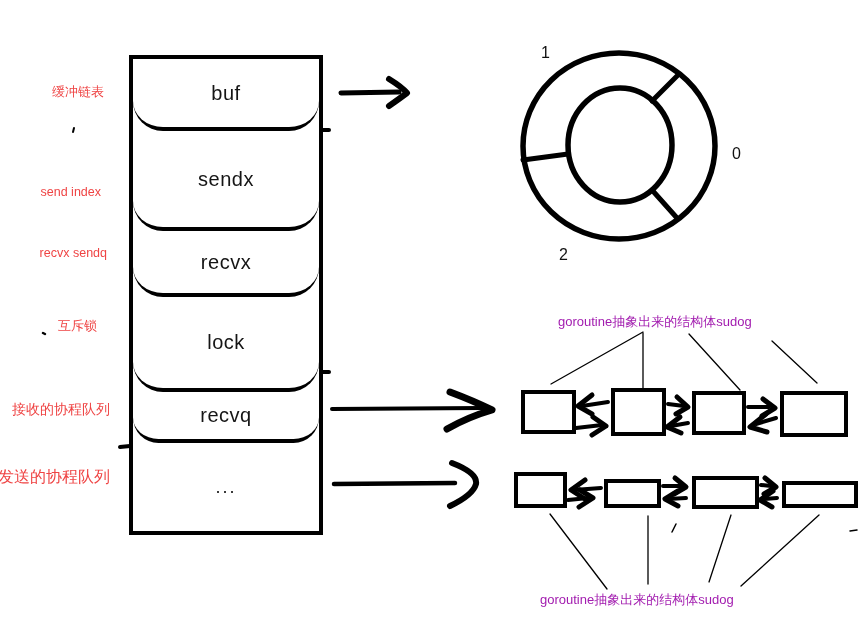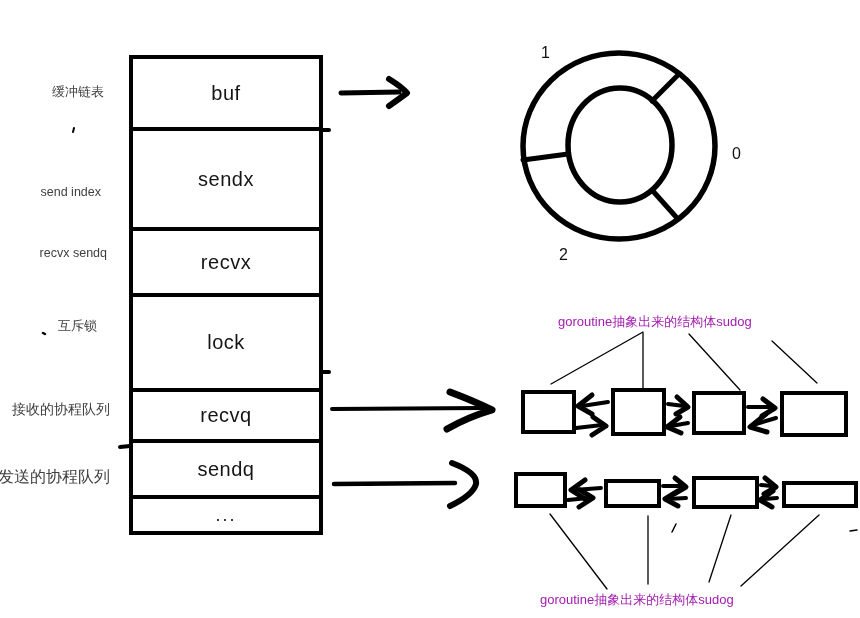--- a/index.html
+++ b/index.html
@@ -9,26 +9,26 @@
   }
   
   #hchan{
     position:absolute;left:129px;top:55px;width:194px;height:480px;
     border:4px solid #000;box-sizing:border-box;background:#fff;
     display:flex;flex-direction:column;
   }
   .srow{
     box-sizing:border-box;border-bottom:4px solid #000;
     display:flex;align-items:center;justify-content:center;
-    font-size:20px;color:#151515;letter-spacing:0.5px;
+    font-size:20px;color:#151515;letter-spacing:0.5px;border-radius:30px;
   }
   .srow:last-child{border-bottom:none;font-size:18px;letter-spacing:2px;}
   
   .annot{
-    position:absolute;white-space:nowrap;text-align:center;color:#404040;
+    position:absolute;white-space:nowrap;text-align:center;color:#ef4444;
   }
   
   .node{
     position:absolute;border:4px solid #000;background:#fff;box-sizing:border-box;
   }
   .caption{
     position:absolute;white-space:nowrap;font-size:13px;color:#a21caf;
   }
   .ringlabel{
     position:absolute;font-size:16px;color:#111;
@@ -128,23 +128,20 @@
     </div>
     <div class="srow" style="height:66px">
       <span>recvx</span>
     </div>
     <div class="srow" style="height:95px">
       <span>lock</span>
     </div>
     <div class="srow" style="height:51px">
       <span>recvq</span>
     </div>
-    <div class="srow" style="height:56px">
-      <span>sendq</span>
-    </div>
     <div class="srow" style="flex:1">
       <span>...</span>
     </div>
   </div>
 
   <div class="annot" style="top:83px;right:756px;font-size:13px">缓冲链表</div>
   <div class="annot" style="top:185px;right:759px;font-size:12.5px">send index</div>
   <div class="annot" style="top:246px;right:753px;font-size:12.5px">recvx sendq</div>
   <div class="annot" style="top:317px;right:763px;font-size:13px">互斥锁</div>
   <div class="annot" style="top:401px;right:750px;font-size:14px">接收的协程队列</div>

